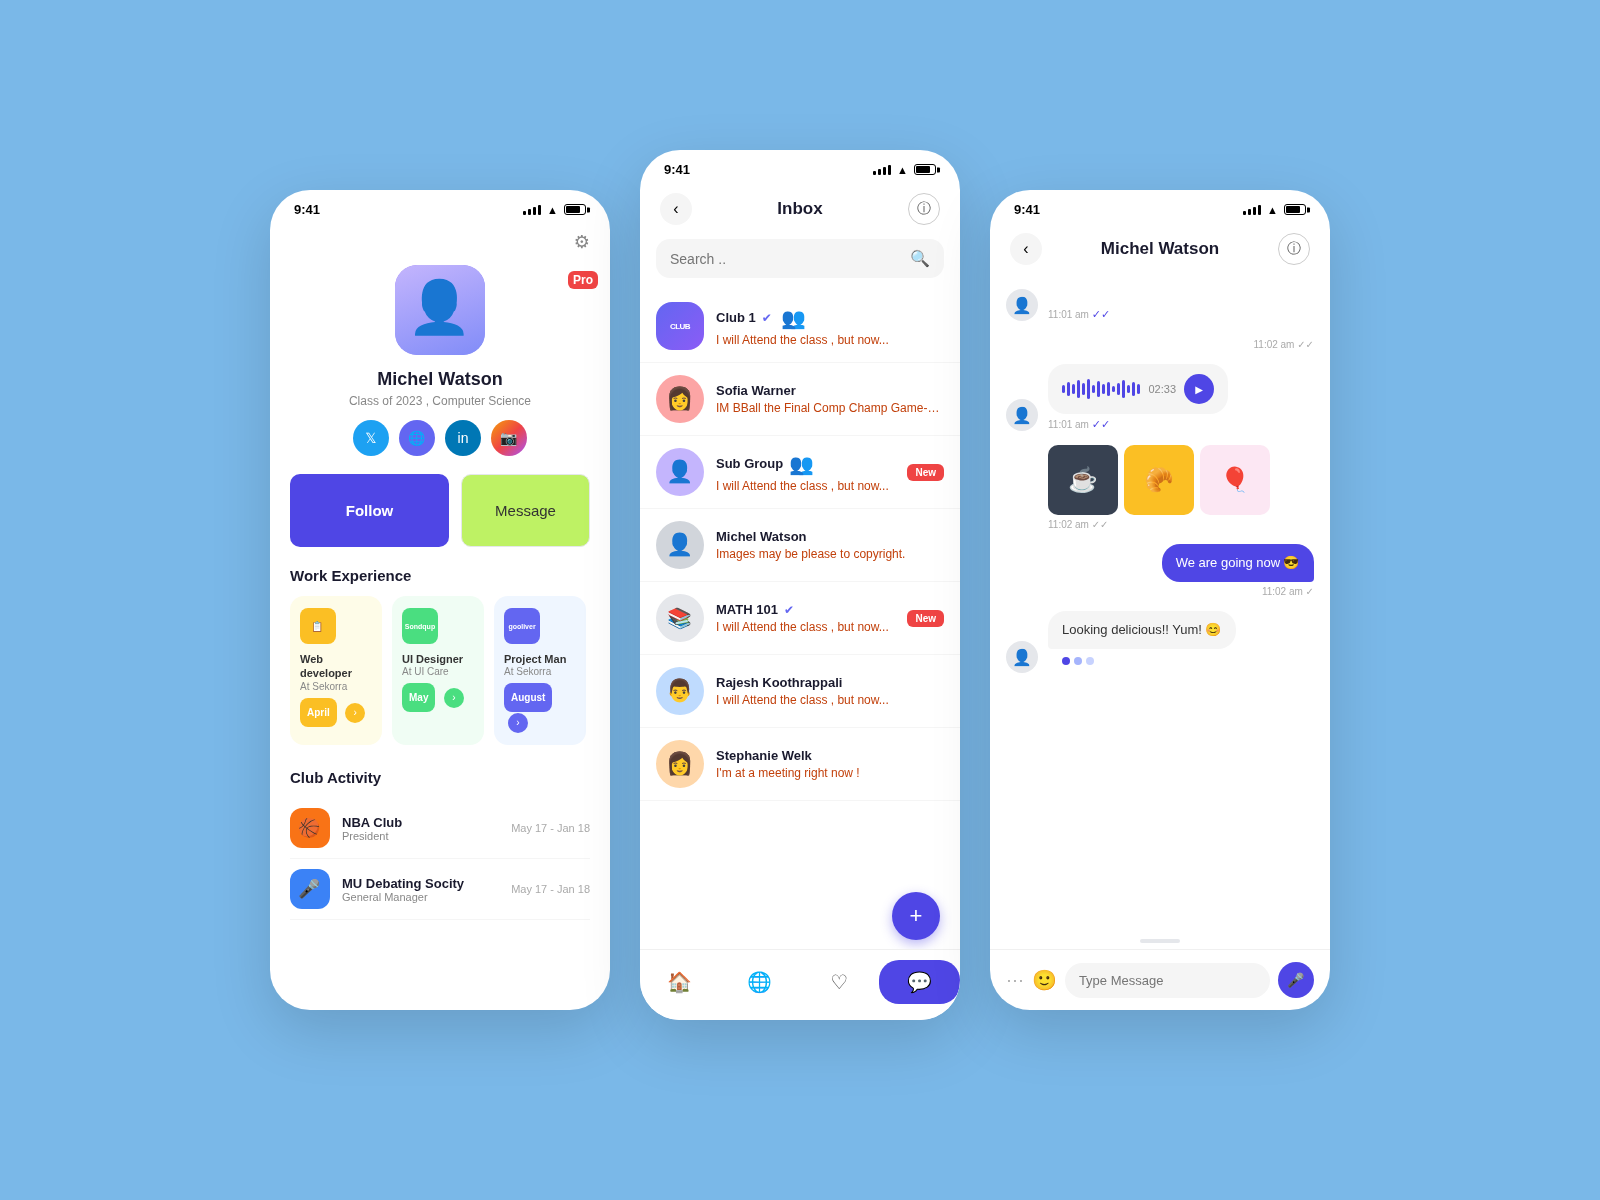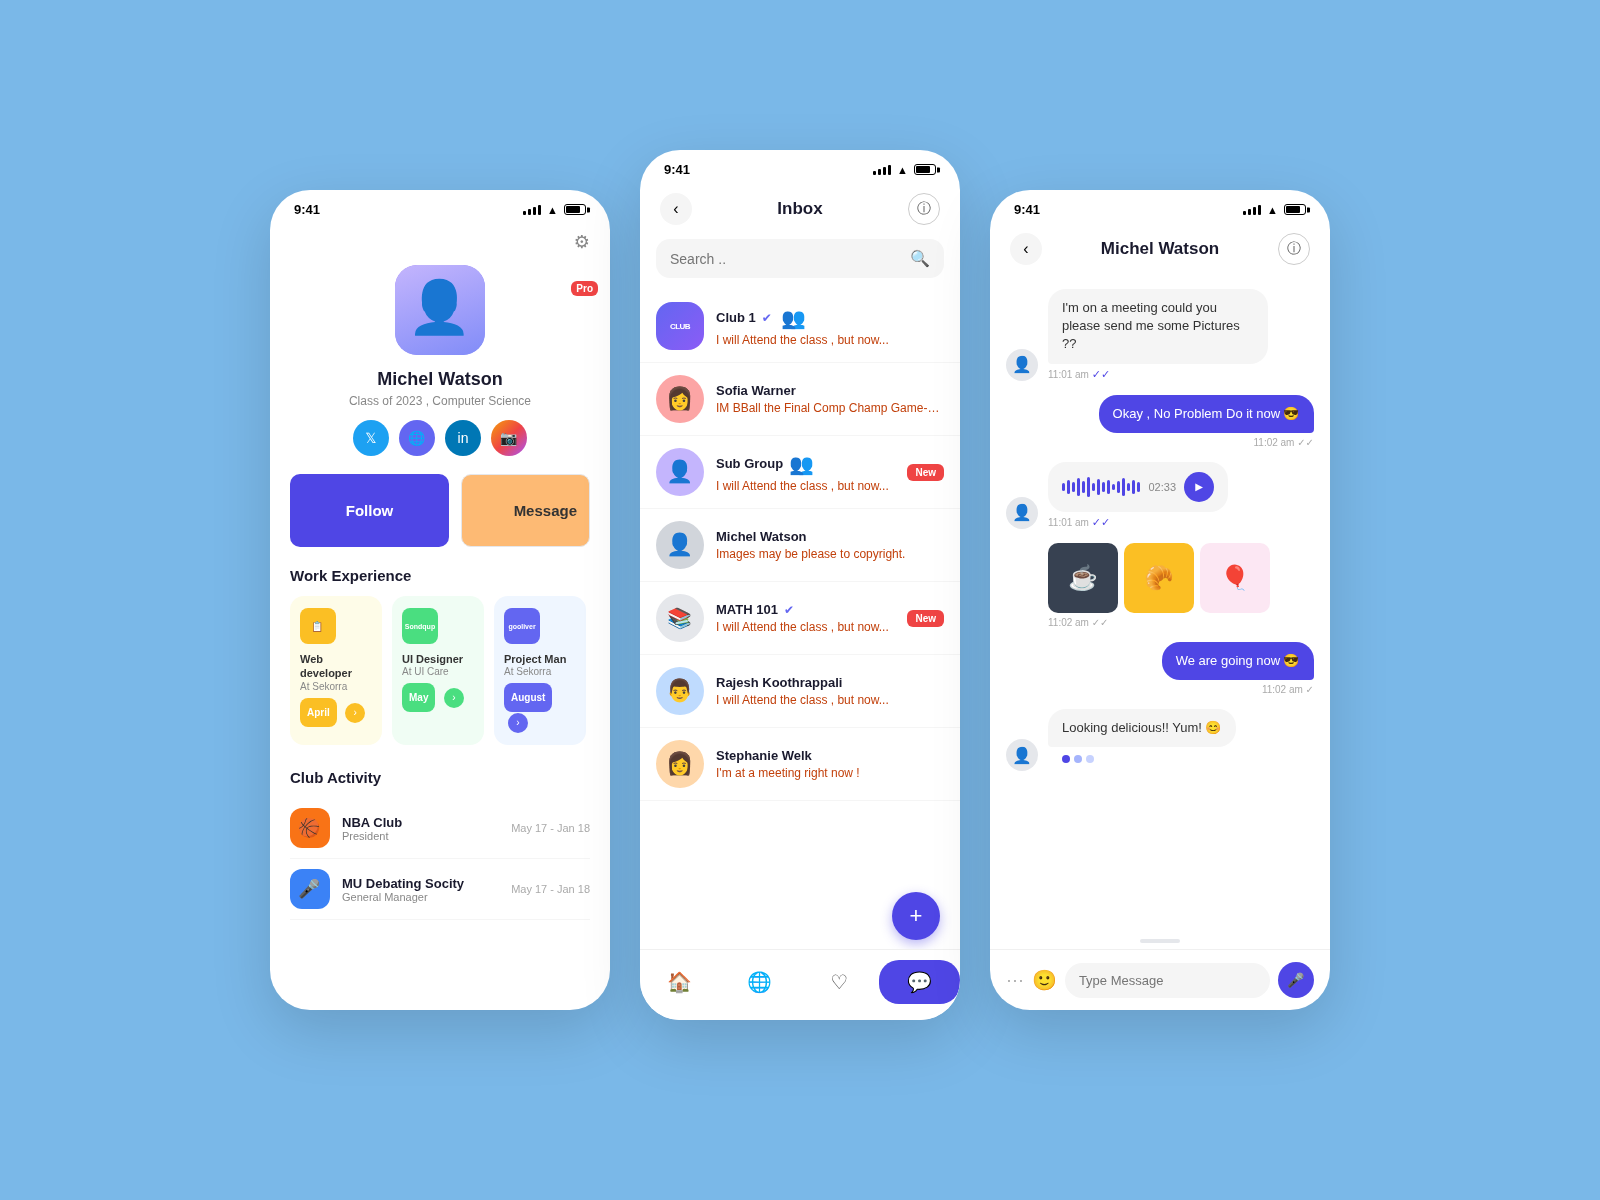--- a/index.html
+++ b/index.html
@@ -66,22 +66,22 @@
     .avatar-wrapper {
       display: flex; justify-content: center; margin-bottom: 14px; position: relative;
     }
     .avatar-bg {
       width: 90px; height: 90px; border-radius: 22px;
       background: linear-gradient(135deg, #a78bfa, #818cf8);
       display: flex; align-items: center; justify-content: center;
       overflow: hidden; position: relative;
     }
     .pro-badge {
-      position: absolute; top: 16px; right: -8px;
-      background: #ef4444; color: #fff; font-size: 10px; font-weight: 700;
+      position: absolute; top: 6px; right: -8px;
+      background: #ef4444; color: #fff; font-size: 12px; font-weight: 700;
       padding: 2px 5px; border-radius: 6px;
     }
     
     .face-sim {
       width: 90px; height: 90px; border-radius: 22px;
       background: linear-gradient(160deg, #c4b5fd 0%, #818cf8 100%);
       position: relative; overflow: hidden;
     }
     .face-sim::before {
       content: '👤'; font-size: 52px; position: absolute; top: 12px; left: 50%;
@@ -107,22 +107,22 @@
     .social-instagram { background: linear-gradient(135deg, #f59e0b, #ef4444, #a855f7); }
 
     .action-btns {
       display: flex; gap: 12px; margin-bottom: 20px;
     }
     .btn-follow {
       flex: 1; background: #4f46e5; color: #fff; border: none; border-radius: 10px;
       padding: 28px; font-size: 15px; font-weight: 600; cursor: pointer;
     }
     .btn-message {
-      flex: 1; background: #fdba74; color: #333; border: 1.5px solid #e5e7eb; border-radius: 10px;
-      padding: 12px; font-size: 15px; font-weight: 700; cursor: pointer; text-align: right;
+      flex: 1; background: #bef264; color: #333; border: 1.5px solid #e5e7eb; border-radius: 10px;
+      padding: 12px; font-size: 15px; font-weight: 400; cursor: pointer;
     }
 
     .tabs-row {
       display: flex; border-bottom: 1px solid #f0f0f0; margin-bottom: 18px;
       position: relative;
     }
     .tab-item {
       flex: 1; text-align: center; padding: 10px 0; font-size: 13px; color: #aaa; cursor: pointer;
     }
     .tab-active { color: #1a1a2e; font-weight: 700; }
@@ -585,28 +585,26 @@
       <div class="back-btn">‹</div>
       <div class="chat-title">Michel Watson</div>
       <div class="info-btn">ⓘ</div>
     </div>
 
     <div class="chat-messages">
 
       <div class="msg-row">
         <div class="msg-avatar">👤</div>
         <div>
-          <div class="msg-bubble bubble-received">I'm on a meeting could you please send me some Pictures ??</div>
           <div class="msg-time">11:01 am <span class="check-icon">✓✓</span></div>
         </div>
       </div>
 
       <div class="msg-row sent">
         <div>
-          <div class="msg-bubble bubble-sent">Okay , No Problem Do it now 😎</div>
           <div class="msg-time sent-time">11:02 am ✓✓</div>
         </div>
       </div>
 
       <div class="msg-row">
         <div class="msg-avatar">👤</div>
         <div>
           <div class="audio-bubble">
             <div class="audio-waveform">
               <div class="wave-bar" style="height:8px"></div>

